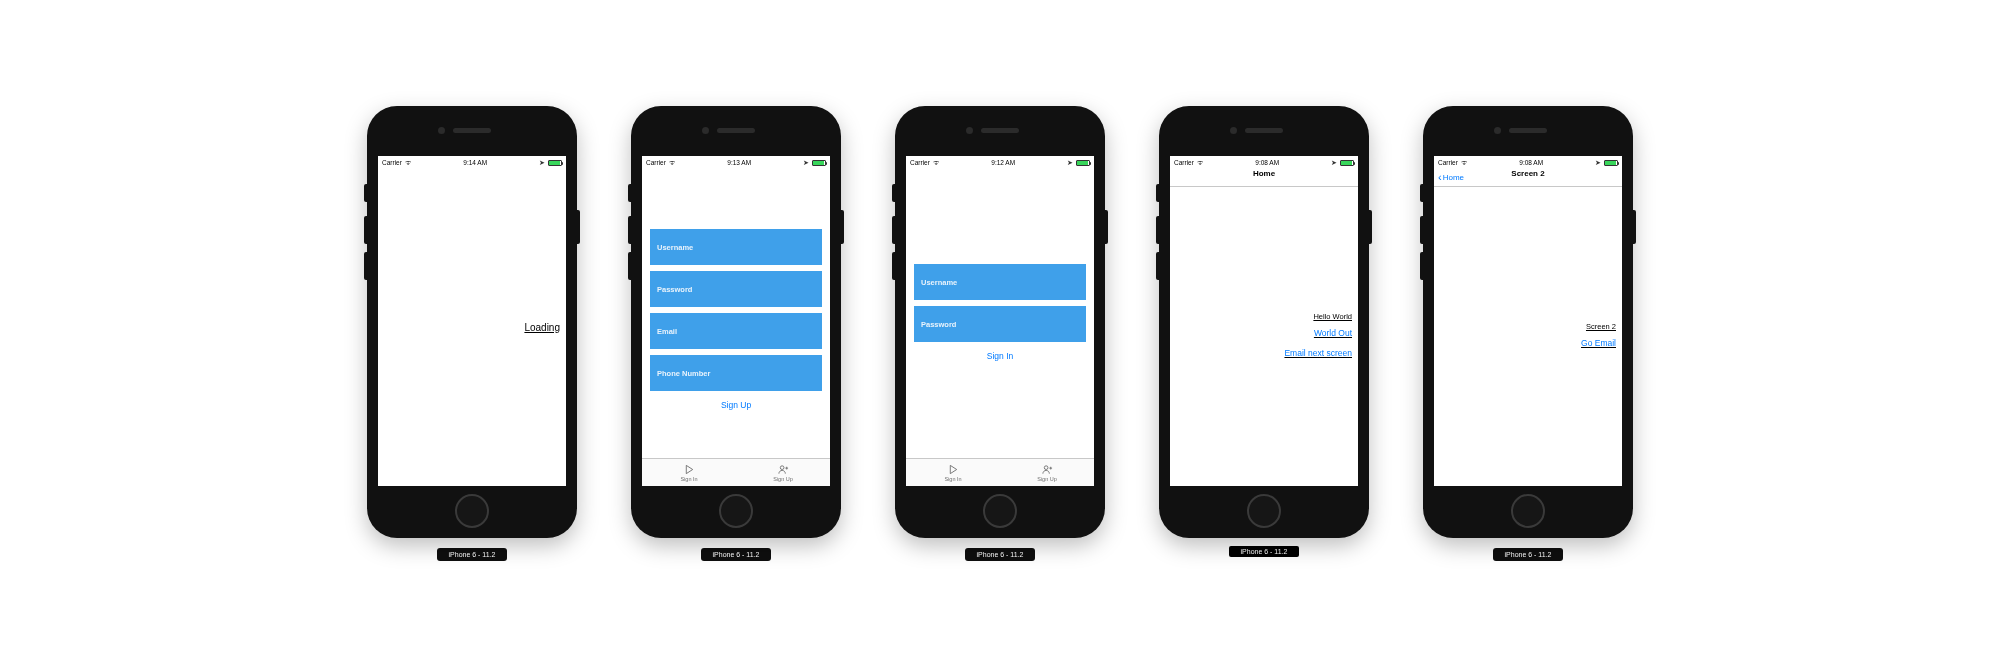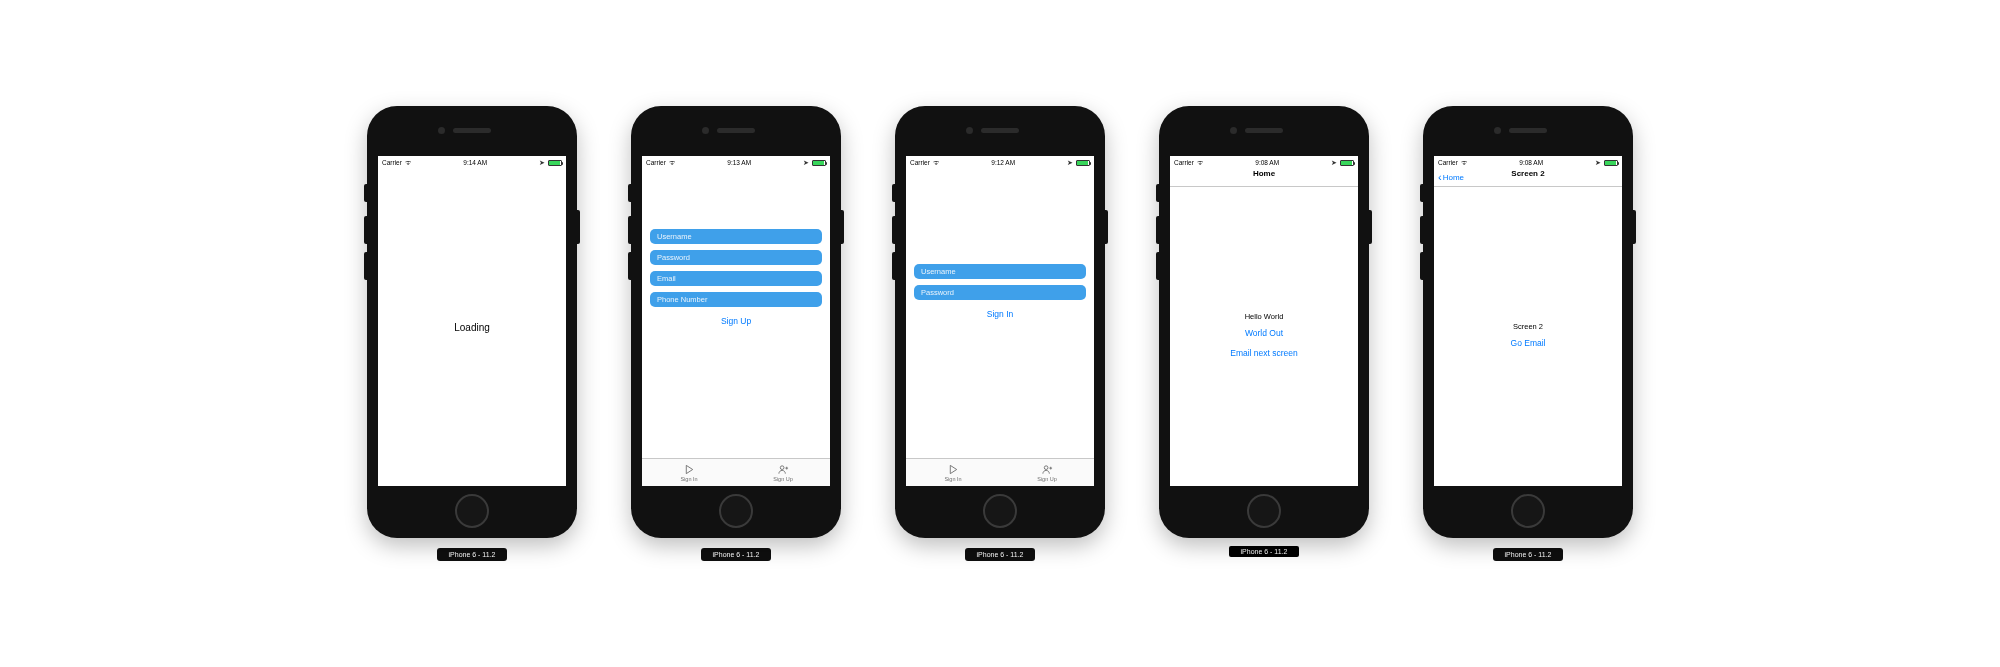--- a/index.html
+++ b/index.html
@@ -120,47 +120,49 @@
     display:flex;
     flex-direction:column;
     align-items:center;
     padding: 0 6px;
   }
   .center-block {
     flex:1;
     display:flex;
     flex-direction:column;
     justify-content:center;
-    align-items:center;
+    align-items:flex-end;
     width:100%;
     text-align:center;
     gap:4px;
+    text-decoration:underline;
   }
   .loading-text {
     font-size:10px;
     font-weight:400;
   }
   .form-stack {
     width:100%;
     display:flex;
     flex-direction:column;
     gap:6px;
     padding: 0 2px;
   }
   .text-field {
     width:100%;
-    height:15px;
+    height:36px;
     background:#3fa0ea;
-    border-radius:5px;
+    border-radius:0;
     color:#fff;
     font-size:7.5px;
     display:flex;
     align-items:center;
     padding:0 7px;
     border:none;
+    font-weight:bold;
   }
   .text-field::placeholder { color:#e9f3fc; }
   .link-btn {
     color:#007aff;
     background:none;
     border:none;
     font-size:8.5px;
     padding:3px 0;
     cursor:pointer;
   }

